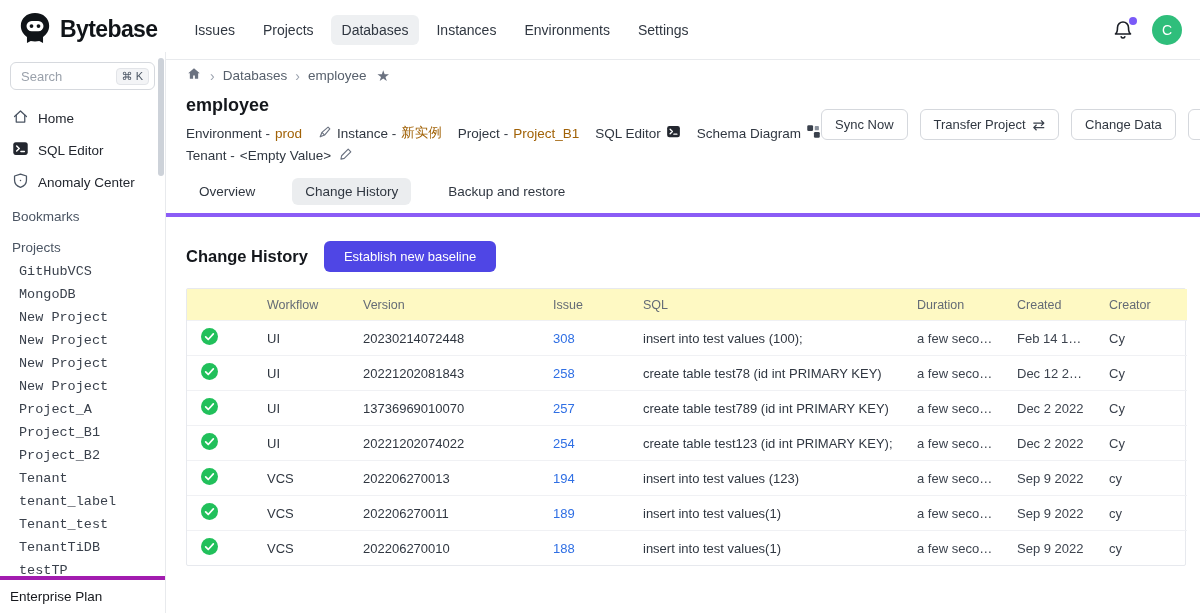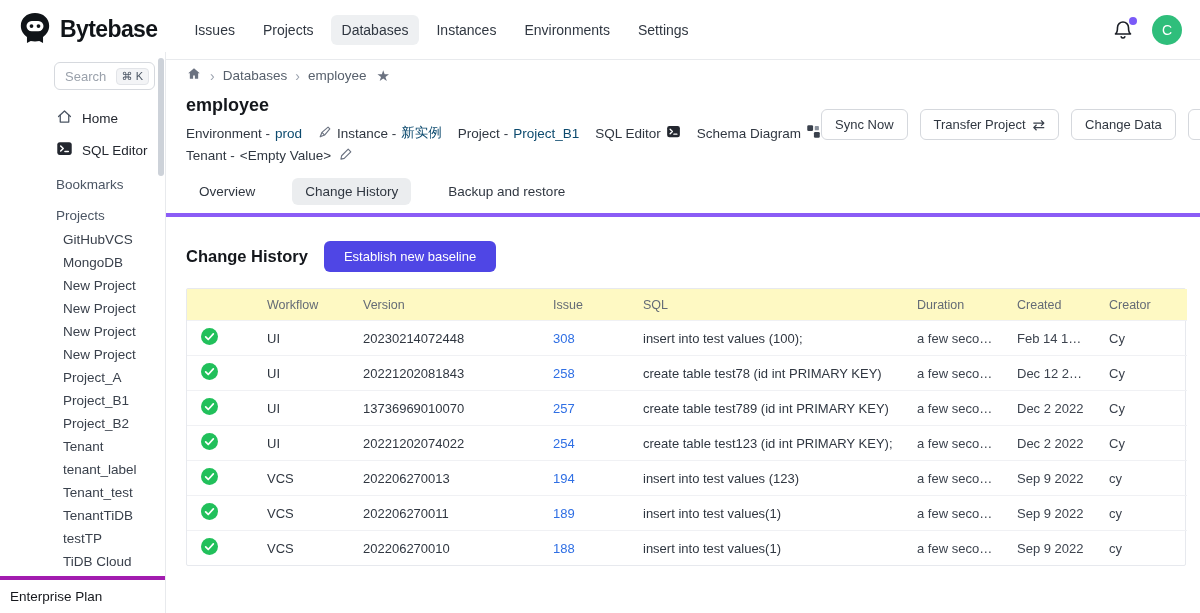--- a/index.html
+++ b/index.html
@@ -18,50 +18,50 @@
   .nav-link.active { background:#eef0f2; }
   .topbar-right { margin-left:auto; display:flex; align-items:center; gap:18px; }
   .bell-wrap { position:relative; width:22px; height:22px; cursor:pointer; }
   .bell-dot { position:absolute; top:-2px; right:-3px; width:8px; height:8px;
     border-radius:50%; }
   .avatar { width:30px; height:30px; border-radius:50%; color:#fff; font-size:14px;
     display:flex; align-items:center; justify-content:center; cursor:pointer; }
 
   
   .sidebar { position:absolute; top:52px; left:0; bottom:0; width:166px;
-    border-right:1px solid #e8eaed; padding-top:10px; font-size:13.5px; background:#fff;padding-left:44px; }
+    border-right:1px solid #e8eaed; padding-top:10px; font-size:13.5px; background:#fff; }
   .searchbox { margin:0 10px 12px 10px; height:28px; border:1px solid #d6d9de;
     border-radius:6px; display:flex; align-items:center; padding:0 5px 0 10px; cursor:text; }
   .search-ph { color:#9aa1ab; font-size:13px; }
   .kbd { margin-left:auto; background:#f3f4f6; border:1px solid #e2e4e8; border-radius:4px;
     padding:1px 5px; font-size:11px; color:#4b5563; white-space:nowrap; }
   .side-item { display:flex; align-items:center; gap:9px; padding:6px 12px; cursor:pointer;
     color:#23272f; }
   .side-item svg { flex:0 0 auto; }
   .section-label { padding:7px 12px 5px; color:#4b5563; margin-top:4px; cursor:pointer; }
   .proj { padding:4px 12px 4px 19px; color:#3a414c; cursor:pointer; white-space:nowrap;
-    overflow:hidden; text-overflow:ellipsis; }
+    overflow:hidden; text-overflow:ellipsis;font-family:Liberation Mono, monospace; }
   .plan { position:absolute; left:0; right:0; bottom:0; border-top:4px solid #a21caf;
     padding:9px 10px; background:#fff; color:#16181d; cursor:pointer; }
   .scroll-thumb { position:absolute; top:6px; right:1px; width:6px; height:118px;
     background:#cdd2d9; border-radius:3px; }
 
   
   .main { position:absolute; top:52px; left:166px; right:0; bottom:0; overflow:hidden; }
   .breadcrumb { display:flex; align-items:center; gap:8px; margin:14px 20px 0;
     font-size:13.5px; color:#57606c; }
   .crumb { cursor:pointer; }
   .crumb-sep { color:#9ca3af; font-size:14px; }
   .star { color:#6b7280; font-size:15px; margin-left:2px; cursor:pointer; }
 
   .header-row { display:flex; align-items:flex-start; margin:10px 20px 0; }
   .page-title { font-size:18px; font-weight:700; color:#14171c; }
   .meta-line { display:flex; align-items:center; gap:16px; margin-top:8px; font-size:13.5px; }
   .meta-item { display:flex; align-items:center; gap:5px; white-space:nowrap; }
-  .meta-link { color:#0c4a6e; cursor:pointer; text-decoration:none; }
+  .meta-link { color:#a16207; cursor:pointer; text-decoration:none; }
   .actions { margin-left:auto; display:flex; gap:12px; margin-top:14px; }
   .btn { background:#fff; border:1px solid #d5d8dd; border-radius:6px; padding:7px 13px;
     font-size:13px; color:#303741; display:flex; align-items:center; gap:7px;
     white-space:nowrap; cursor:pointer; font-family:inherit; }
   .swap-glyph { font-size:15px; line-height:1; color:#3a414c; }
 
   .tabs { display:flex; gap:24px; margin-top:14px; padding:0 0 0 20px;
     border-bottom:4px solid #8b5cf6; }
   .tab { font-size:13.5px; color:#303741; padding:6px 13px; border-radius:6px;
     margin-bottom:8px; cursor:pointer; }
@@ -140,20 +140,29 @@
     <div class="side-item">
       <span>
         <svg width="17" height="17" viewBox="0 0 20 20">
           <rect x="1.5" y="2.5" width="17" height="15" rx="3" fill="#23272f"></rect>
           <path d="M5.5 7l3 3-3 3" stroke="#fff" stroke-width="1.8" fill="none" stroke-linecap="round" stroke-linejoin="round"></path>
           <path d="M10.5 13.5h4" stroke="#fff" stroke-width="1.8" stroke-linecap="round"></path>
         </svg>
       </span>
       <span>SQL Editor</span>
     </div>
+    <div class="side-item">
+      <span>
+        <svg width="17" height="17" viewBox="0 0 20 20" fill="none" stroke="#4b5563" stroke-width="1.5" stroke-linejoin="round">
+          <path d="M10 2.5l7 2.2v5.1c0 4.2-3 7-7 8.2-4-1.2-7-4-7-8.2V4.7z"></path>
+          <circle cx="10" cy="10" r="0.9" fill="#4b5563" stroke="none"></circle>
+        </svg>
+      </span>
+      <span>Anomaly Center</span>
+    </div>
 
     <div class="section-label">Bookmarks</div>
     <div class="section-label">Projects</div>
 
     <div class="proj">GitHubVCS</div>
     <div class="proj">MongoDB</div>
     <div class="proj">New Project</div>
     <div class="proj">New Project</div>
     <div class="proj">New Project</div>
     <div class="proj">New Project</div>

